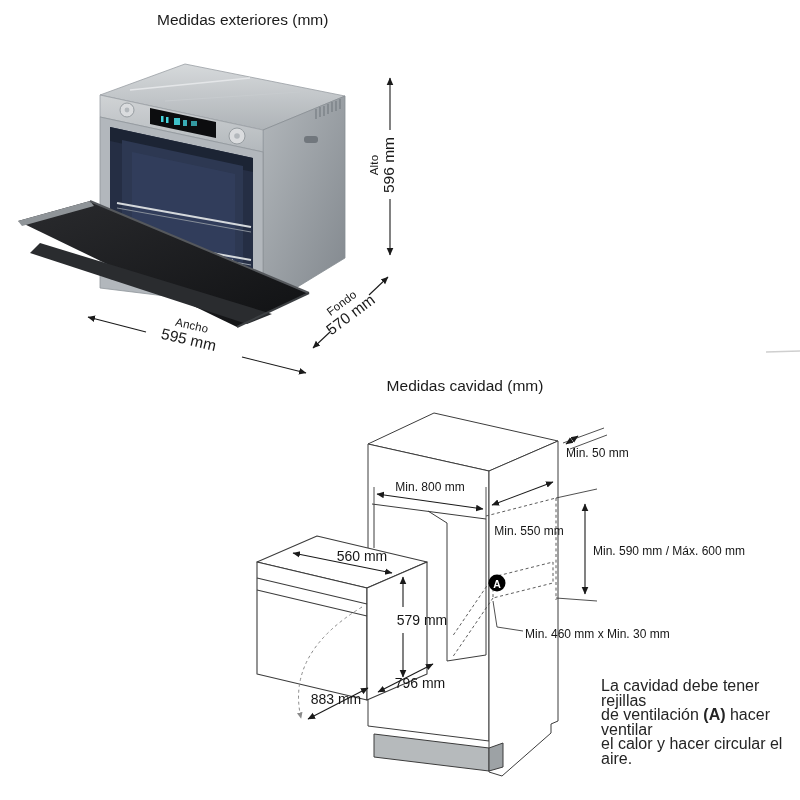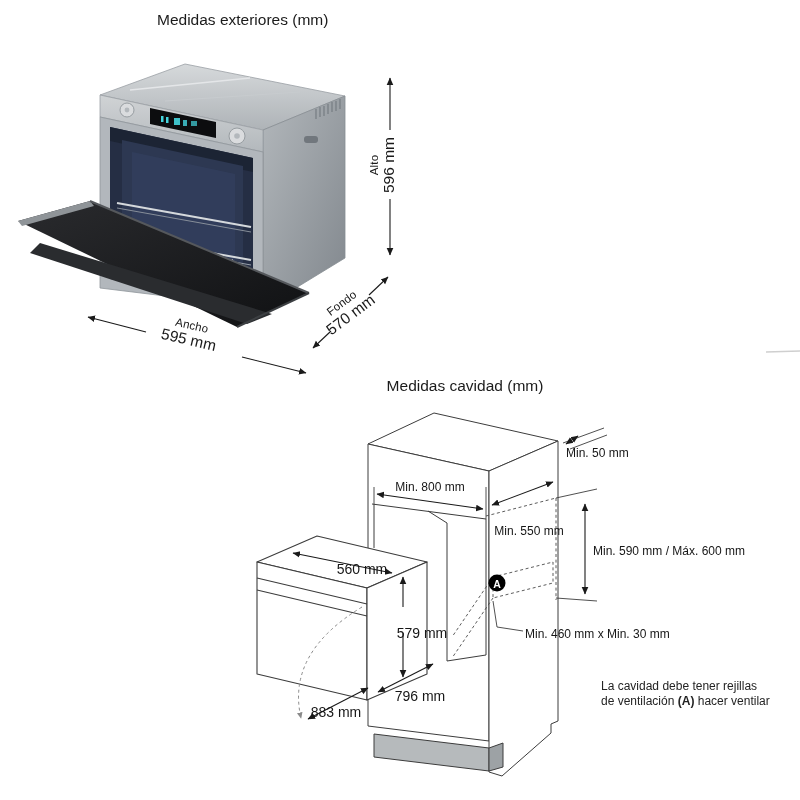--- a/index.html
+++ b/index.html
@@ -10,25 +10,25 @@
   .sec-title.centered{transform:translate(-50%,-50%);}
   
   .dim-label{position:absolute;text-align:center;white-space:nowrap;color:#1a1a1a;
              transform:translate(-50%,-50%) rotate(var(--r,0deg));}
   .dim-name{font-size:11.5px;line-height:1.05;letter-spacing:.2px;}
   .dim-value{font-size:15.5px;line-height:1.15;}
   
   .cav-label{position:absolute;font-size:12px;white-space:nowrap;color:#161616;
              transform:translate(-50%,-50%);}
   .cav-label.anchor-left{transform:translate(0,-50%);}
-  .cav-label.big{font-size:14px;margin-top:13px;}
+  .cav-label.big{font-size:14px;}
   .marker-a{position:absolute;width:17px;height:17px;border-radius:50%;background:#000;
             color:#fff;font-size:10.5px;font-weight:bold;display:flex;align-items:center;
             justify-content:center;transform:translate(-50%,-50%);}
-  .note{position:absolute;left:601px;top:679px;width:200px;font-size:12px;line-height:14.6px;
+  .note{position:absolute;left:601px;top:679px;width:200px;font-size:16px;line-height:14.6px;
         color:#242424;}
   .note b{font-weight:bold;}
 </style>
 </head>
 <body>
 
 <div id="page">
 
   <svg id="art" width="800" height="800" viewBox="0 0 800 800">
     <defs>
@@ -215,15 +215,16 @@
   <div class="cav-label big" style="left:362px;top:556px;">560 mm</div>
   <div class="cav-label big" style="left:422px;top:620px;">579 mm</div>
   <div class="cav-label big" style="left:420px;top:683px;">796 mm</div>
   <div class="cav-label big" style="left:336px;top:699px;">883 mm</div>
 
   <div class="marker-a" style="left:497px;top:583px;">A</div>
 
   <div class="note">
     <div>La cavidad debe tener rejillas</div>
     <div><span>de ventilación </span><b>(A)</b><span> hacer ventilar</span></div>
+    <div>el calor y hacer circular el aire.</div>
   </div>
 
 </div>
 
 </body></html>

